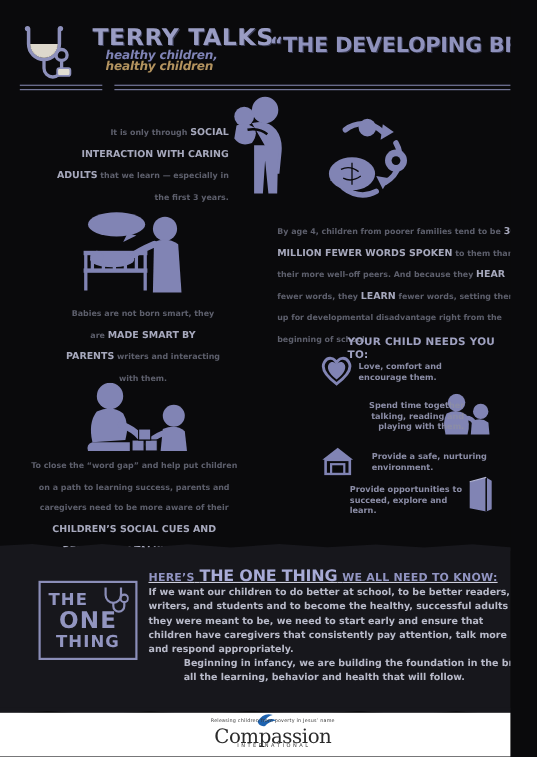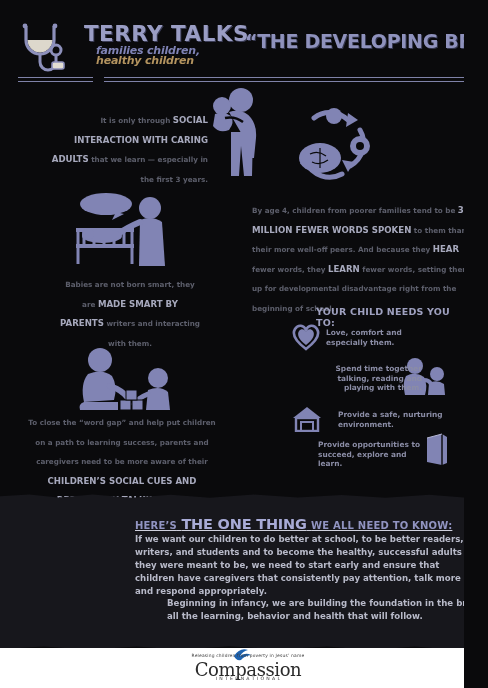--- a/index.html
+++ b/index.html
@@ -146,21 +146,21 @@
       <path d="M10 6 v14 a14 14 0 0 0 28 0 V6" fill="none" stroke="#8d90bb" stroke-width="3.2"></path>
       <path d="M12 20 a12 12 0 0 0 24 0" fill="#ddd8cc" stroke="#ddd8cc" stroke-width="1"></path>
       <path d="M24 34 v8 a8 8 0 0 0 16 0 v-6" fill="none" stroke="#8d90bb" stroke-width="3"></path>
       <circle cx="40" cy="30" r="5" fill="none" stroke="#8d90bb" stroke-width="3"></circle>
       <rect x="36" y="42" width="12" height="7" rx="2" fill="#e2ded2" stroke="#8d90bb" stroke-width="1.6"></rect>
       <circle cx="9" cy="6" r="2.4" fill="#8d90bb"></circle>
       <circle cx="39" cy="6" r="2.4" fill="#8d90bb"></circle>
     </svg>
 
     <div class="brandtitle">TERRY TALKS</div>
-    <div class="brandsub1">families children,</div>
+    <div class="brandsub1">healthy children,</div>
     <div class="brandsub2">healthy children</div>
     <div class="maintitle">“THE DEVELOPING BRAIN</div>
 
     <div class="rule-left"></div>
     <div class="rule-right"></div>
   </div>
 
   <svg class="illu" id="il-parentbaby" viewBox="0 0 62 96">
     <circle cx="36" cy="14" r="12" fill="#8184b4"></circle>
     <path d="M24 26 q14 -4 22 6 q6 8 5 20 l-2 20 h-8 l-2 -20 z" fill="#8184b4"></path>
@@ -262,27 +262,37 @@
     <path d="M29 25 q8 -4 15 1 l1 11 h-17 z" fill="#8184b4"></path>
     <path d="M24 22 q5 0 7 4" fill="none" stroke="#8184b4" stroke-width="4" stroke-linecap="round"></path>
   </svg>
 
   <svg class="needicon" id="ic-book" viewBox="0 0 26 34">
     <polygon points="3,6 18,2 23,5 23,31 18,33 3,30" fill="#8184b4"></polygon>
     <path d="M18 2 v31" fill="none" stroke="#0a0a0c" stroke-width="1.4"></path>
     <path d="M3 6 l15 -4" fill="none" stroke="#b4b6d4" stroke-width="1"></path>
   </svg>
 
-  <div class="need" id="need-0">Love, comfort and especially them.</div>
+  <div class="need" id="need-0">Love, comfort and encourage them.</div>
   <div class="need" id="need-1">Spend time together talking, reading and playing with them.</div>
   <div class="need" id="need-2">Provide a safe, nurturing environment.</div>
   <div class="need" id="need-3">Provide opportunities to succeed, explore and learn.</div>
 
   <div class="panel"></div>
 
+  <div class="onething-box">
+    <svg class="ot-steth" viewBox="0 0 26 26">
+      <path d="M5 2 v7 a7 7 0 0 0 14 0 V2" fill="none" stroke="#8b8eb8" stroke-width="2"></path>
+      <path d="M12 16 v3 a5 5 0 0 0 10 0 v-4" fill="none" stroke="#8b8eb8" stroke-width="2"></path>
+      <circle cx="22" cy="12" r="3.4" fill="none" stroke="#8b8eb8" stroke-width="2"></circle>
+    </svg>
+    <div class="ot1">THE</div>
+    <div class="ot2">ONE</div>
+    <div class="ot3">THING</div>
+  </div>
 
   <div class="kicker">
     <span class="k-sm">HERE’S</span>
     <span class="k-lg">THE ONE THING</span>
     <span class="k-sm">WE ALL NEED TO KNOW:</span>
   </div>
 
   <div class="para" id="para-0">If we want our children to do better at school, to be better readers, writers, and students and to become the healthy, successful adults they were meant to be, we need to start early and ensure that children have caregivers that consistently pay attention, talk more and respond appropriately.</div>
   <div class="para" id="para-1">Beginning in infancy, we are building the foundation in the brain for all the learning, behavior and health that will follow.</div>
 

